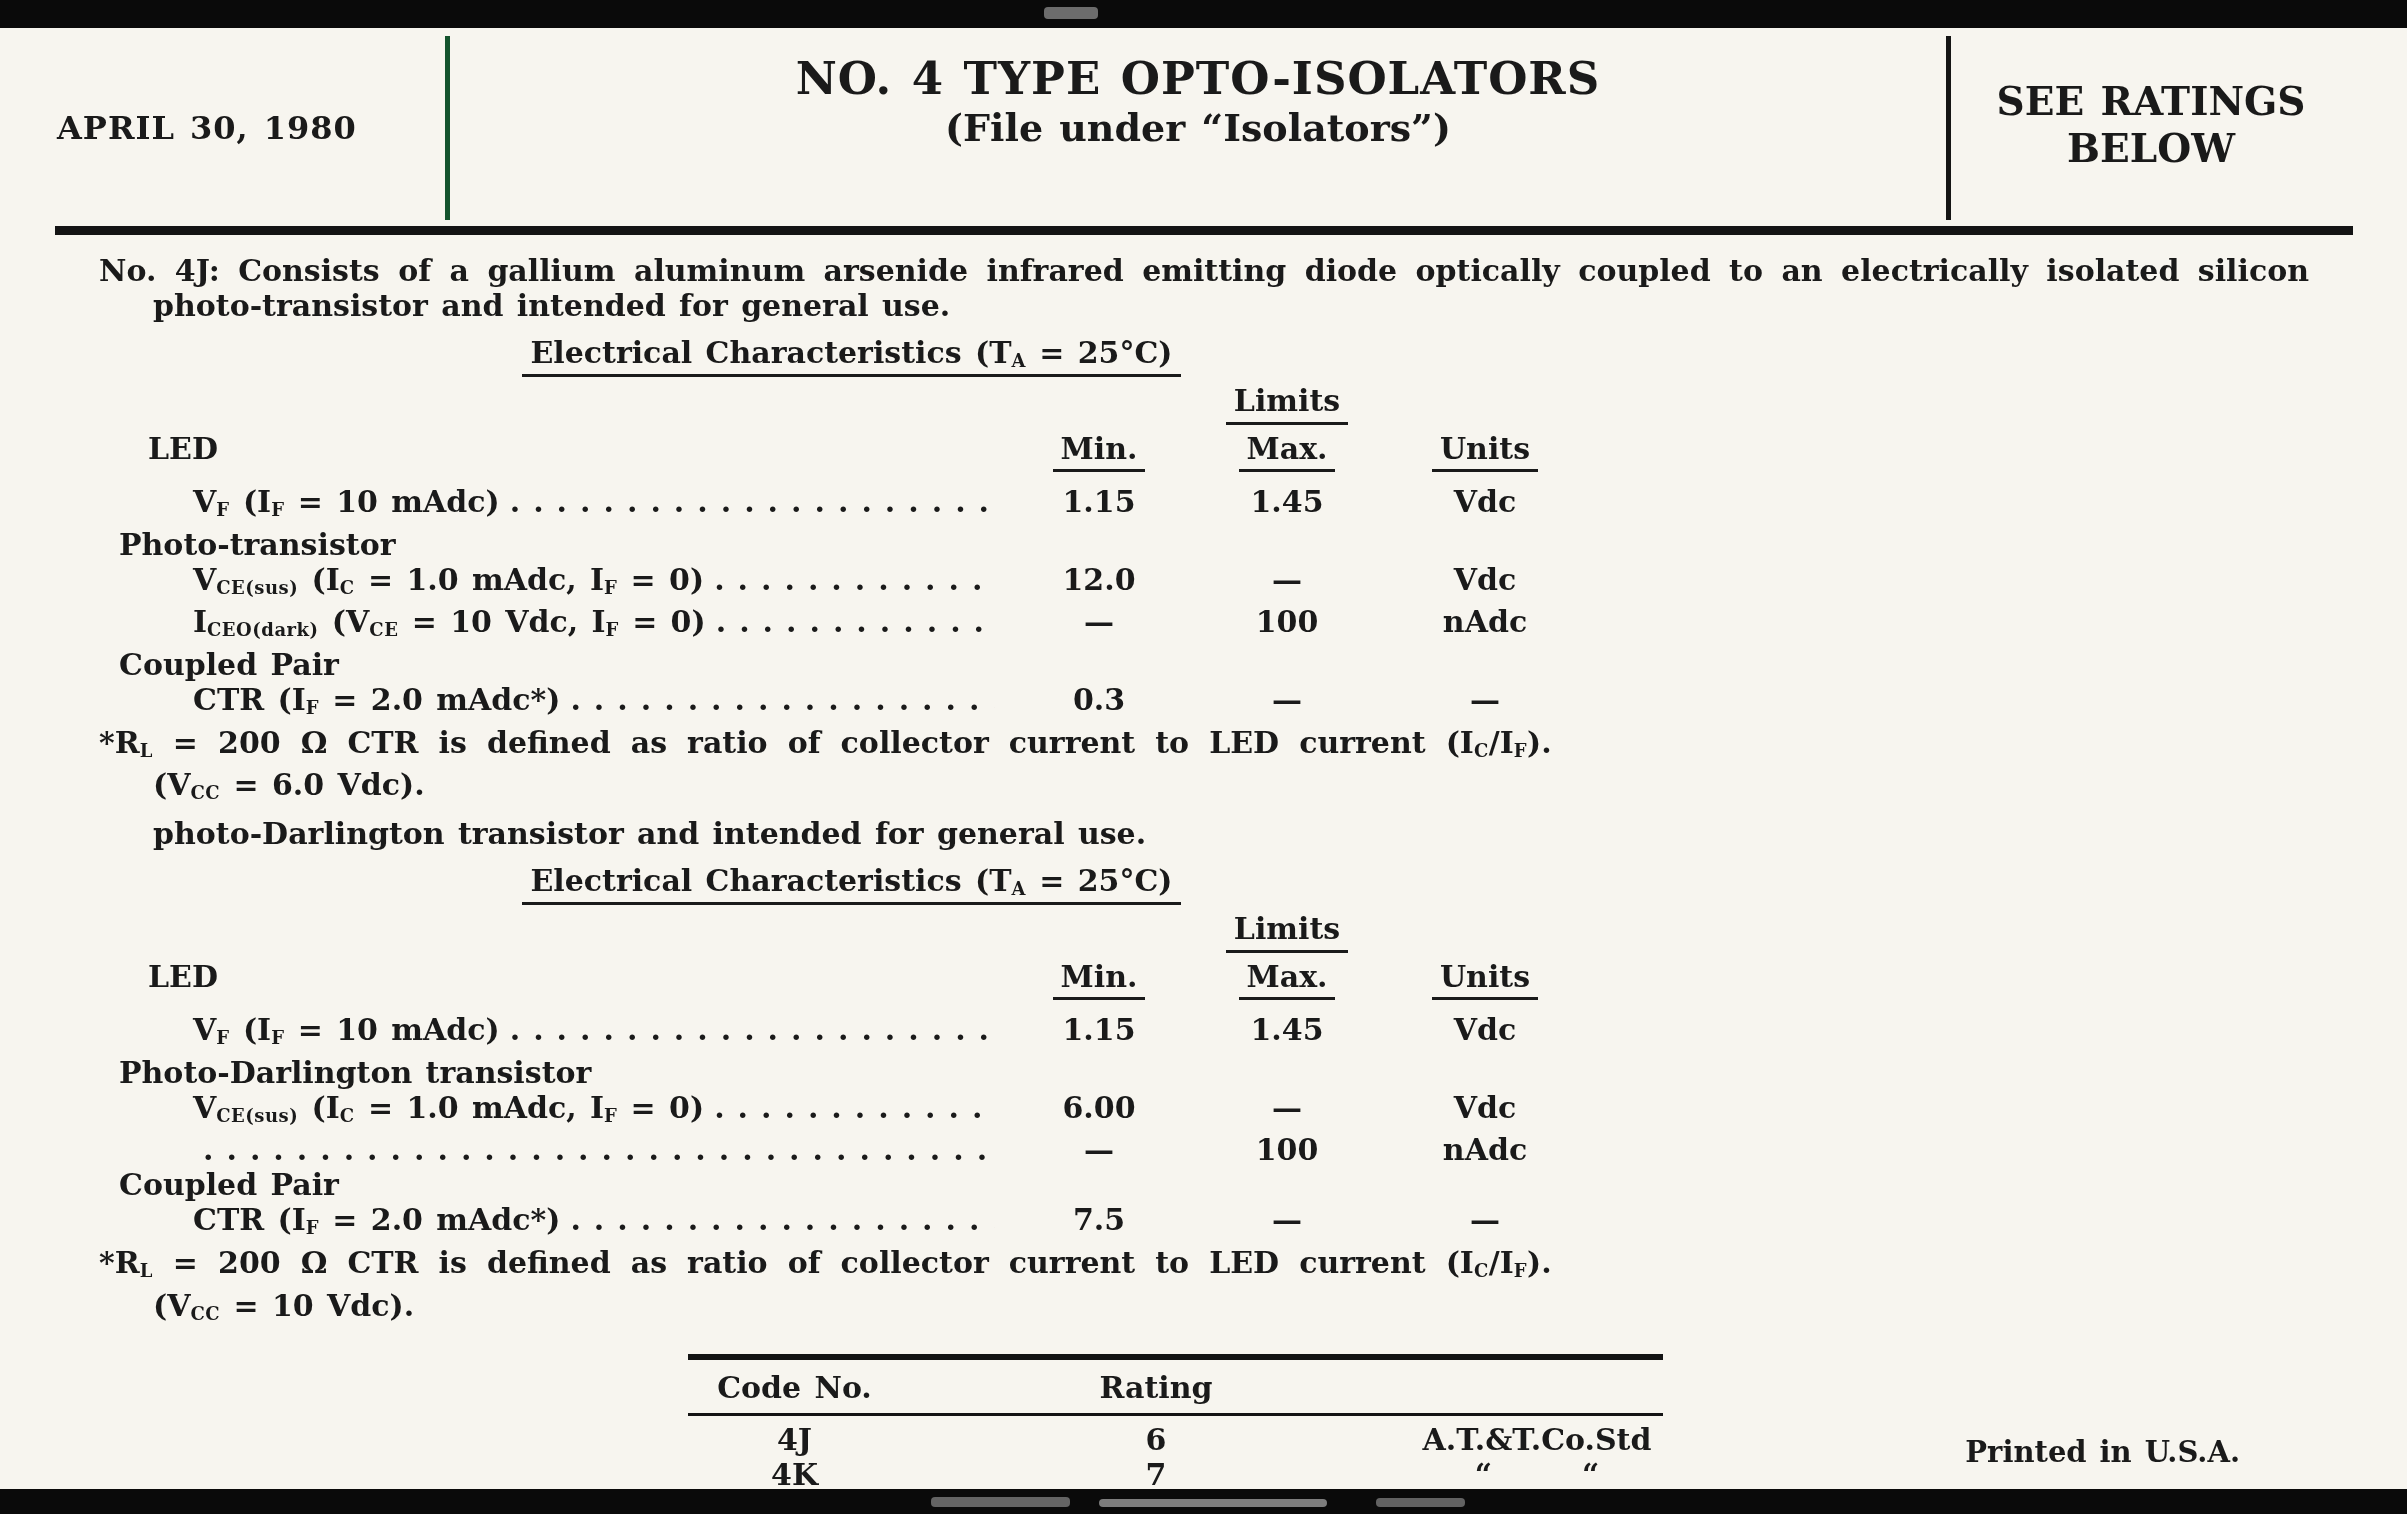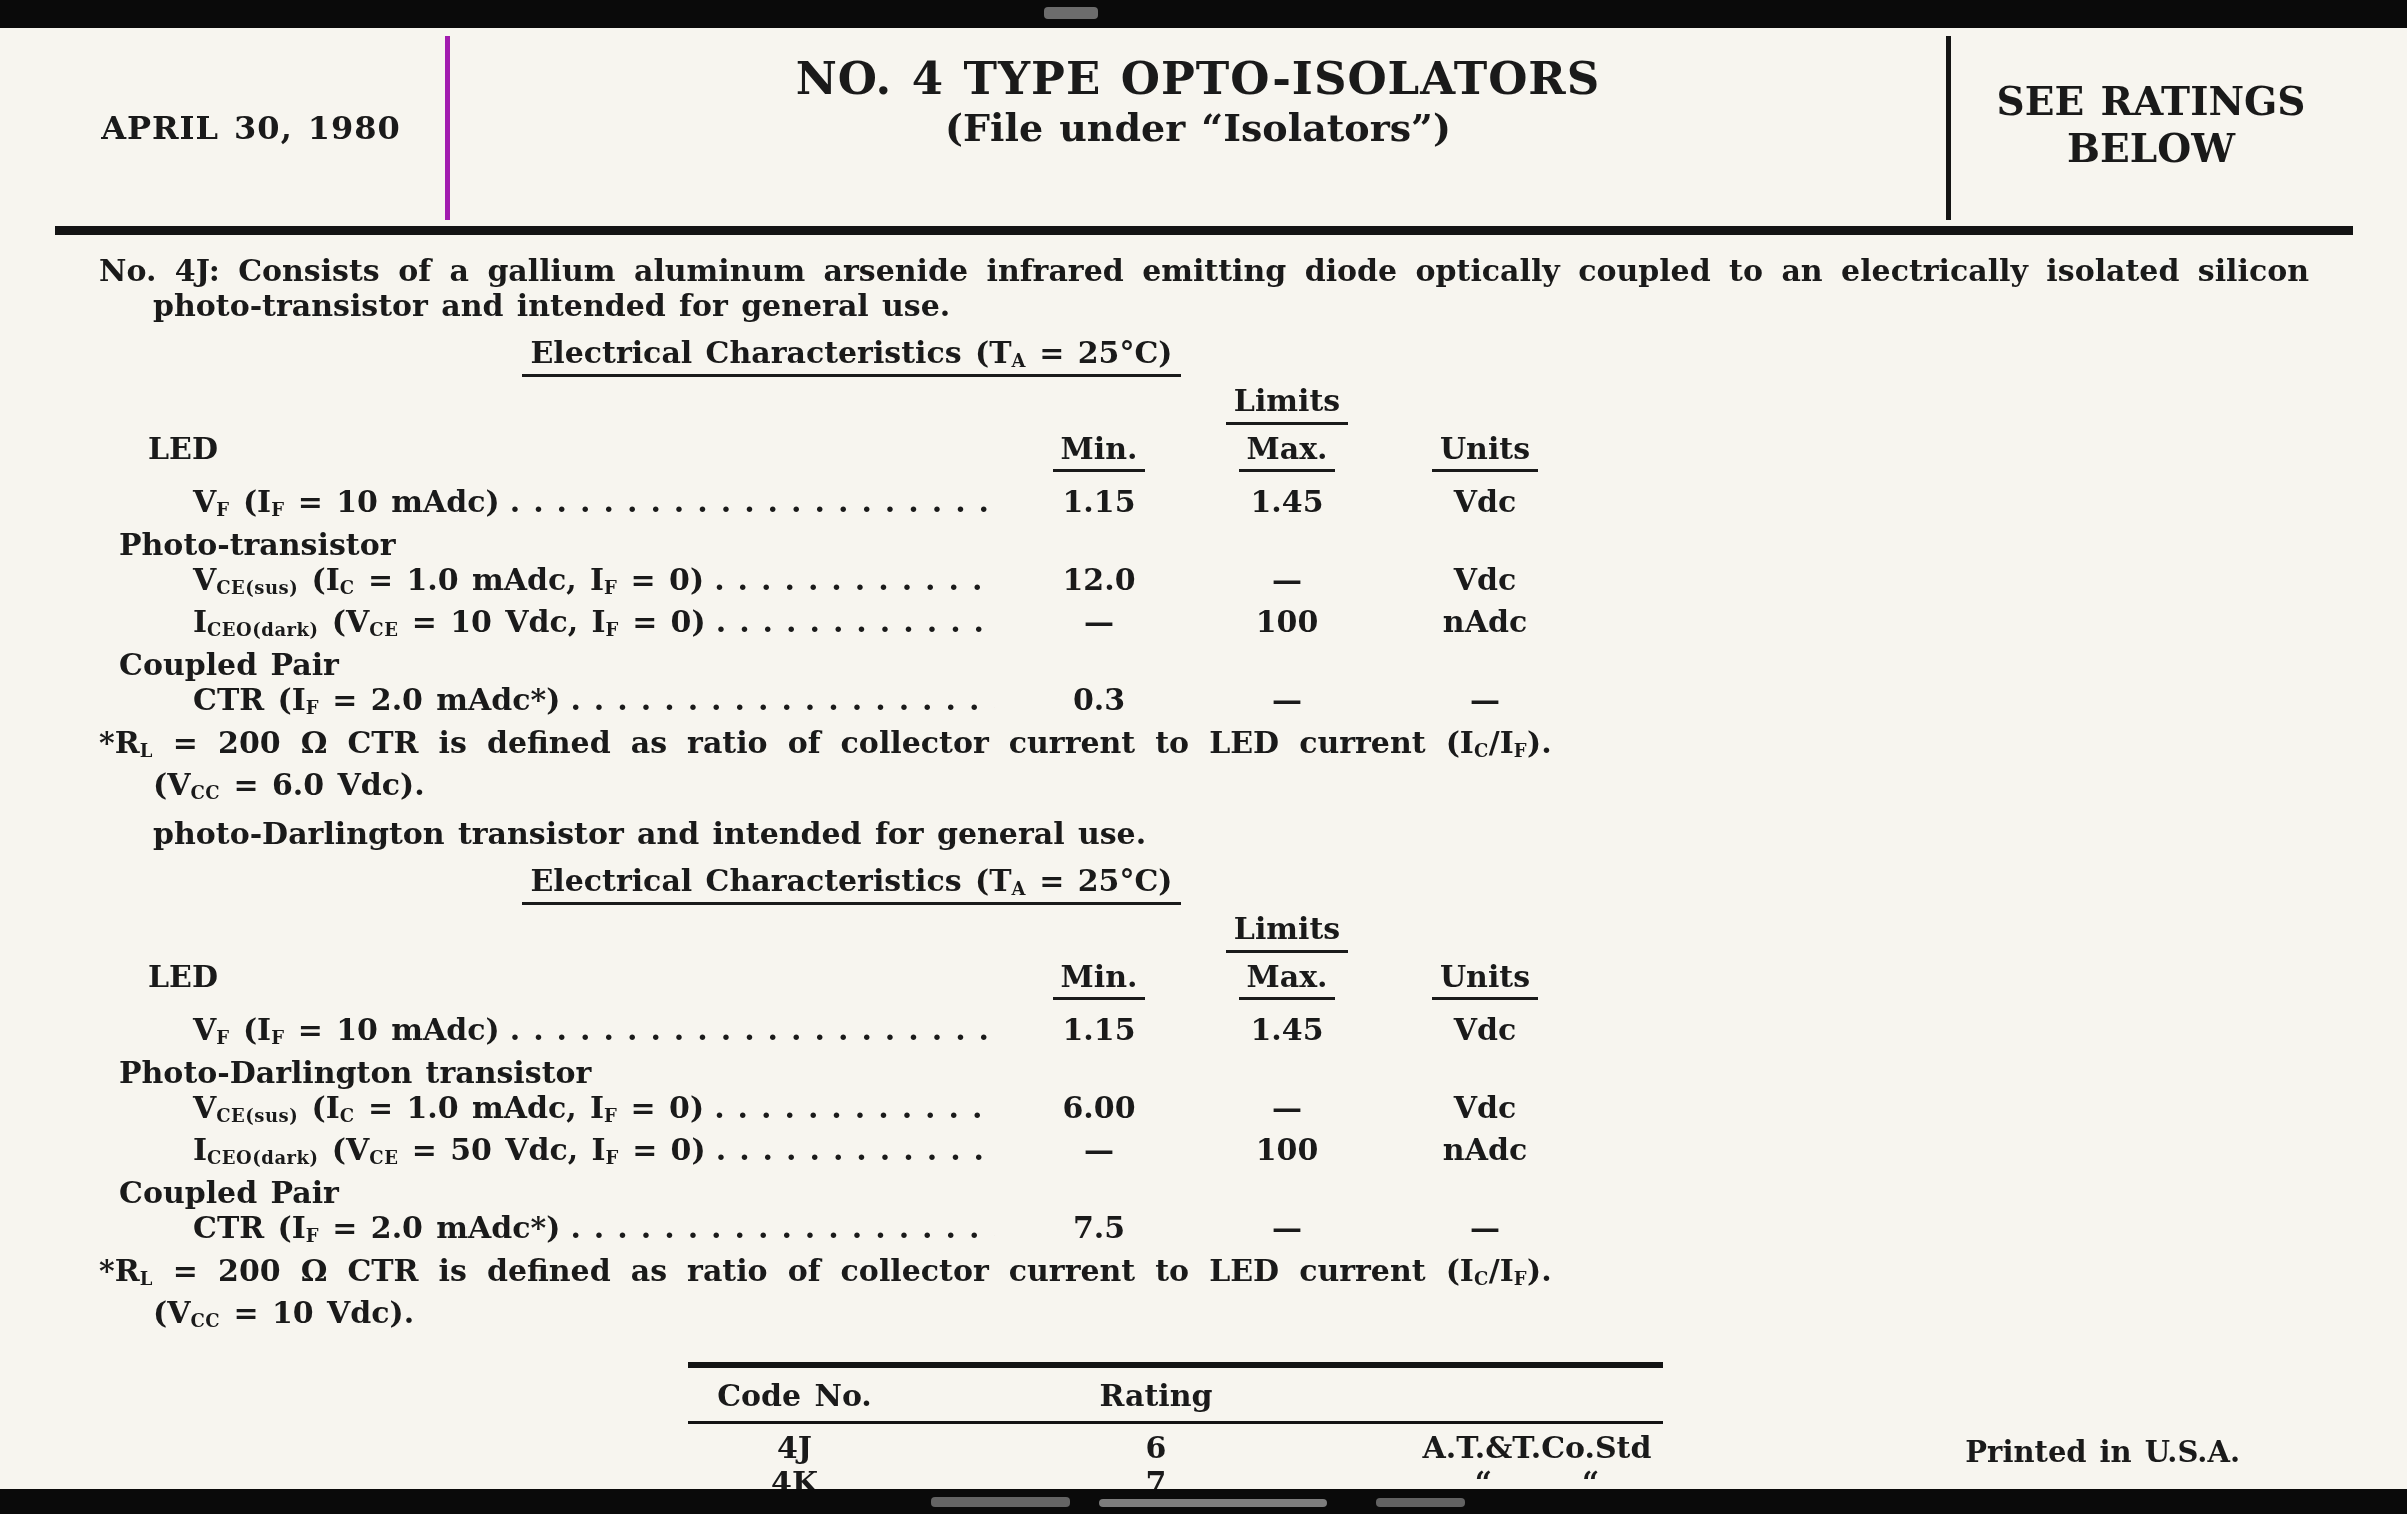--- a/index.html
+++ b/index.html
@@ -20,22 +20,22 @@
   .bar-bottom { position: absolute; bottom: 0; left: 0; width: 100%; height: 26px; background: #0a0a0a; }
   .smudge { position: absolute; border-radius: 4px; }
   .sm1 { left: 1044px; top: 7px; width: 54px; height: 12px; background: #8d8d8d; opacity: .75; }
   .sm2 { left: 931px; top: 8px; width: 139px; height: 10px; background: #7a7a7a; opacity: .8; }
   .sm3 { left: 1099px; top: 10px; width: 228px; height: 8px; background: #9a9a9a; opacity: .8; }
   .sm4 { left: 1376px; top: 9px; width: 89px; height: 9px; background: #888; opacity: .7; }
 
   
   .hdrband { display: flex; align-items: stretch; margin: 36px 57px 0 57px; min-height: 184px; }
   .hdr-left {
-    width: 388px; border-right: 5px solid #a21caf;
-    display: flex; align-items: center; justify-content: center;
+    width: 388px; border-right: 5px solid #14532d;
+    display: flex; align-items: center; justify-content: flex-start;
   }
   .date { font-size: 32px; letter-spacing: 1px; }
   .hdr-center { flex: 1; text-align: center; padding-top: 18px; }
   .title { font-size: 45px; letter-spacing: 1px; line-height: 1.1; }
   .subtitle { font-size: 38px; line-height: 1.25; }
   .hdr-right {
     width: 400px; border-left: 5px solid #151515;
     display: flex; flex-direction: column; align-items: center;
     padding-top: 42px;
   }
@@ -211,21 +211,20 @@
             <span class="plabel">V<sub>CE(sus)</sub> (I<sub>C</sub> = 1.0 mAdc, I<sub>F</sub> = 0)</span>
             <span class="dots">..........................................................................................</span>
           </div>
           <div class="cc">6.00</div>
           <div class="cc">—</div>
           <div class="cc">Vdc</div>
         </div>
 
         <div class="grid prow">
           <div class="c1 indent pflex">
-            <span class="plabel">I<sub>CEO(dark)</sub> (V<sub>CE</sub> = 50 Vdc, I<sub>F</sub> = 0)</span>
             <span class="dots">..........................................................................................</span>
           </div>
           <div class="cc">—</div>
           <div class="cc">100</div>
           <div class="cc">nAdc</div>
         </div>
 
         <div class="grow">Coupled Pair</div>
 
         <div class="grid prow">

